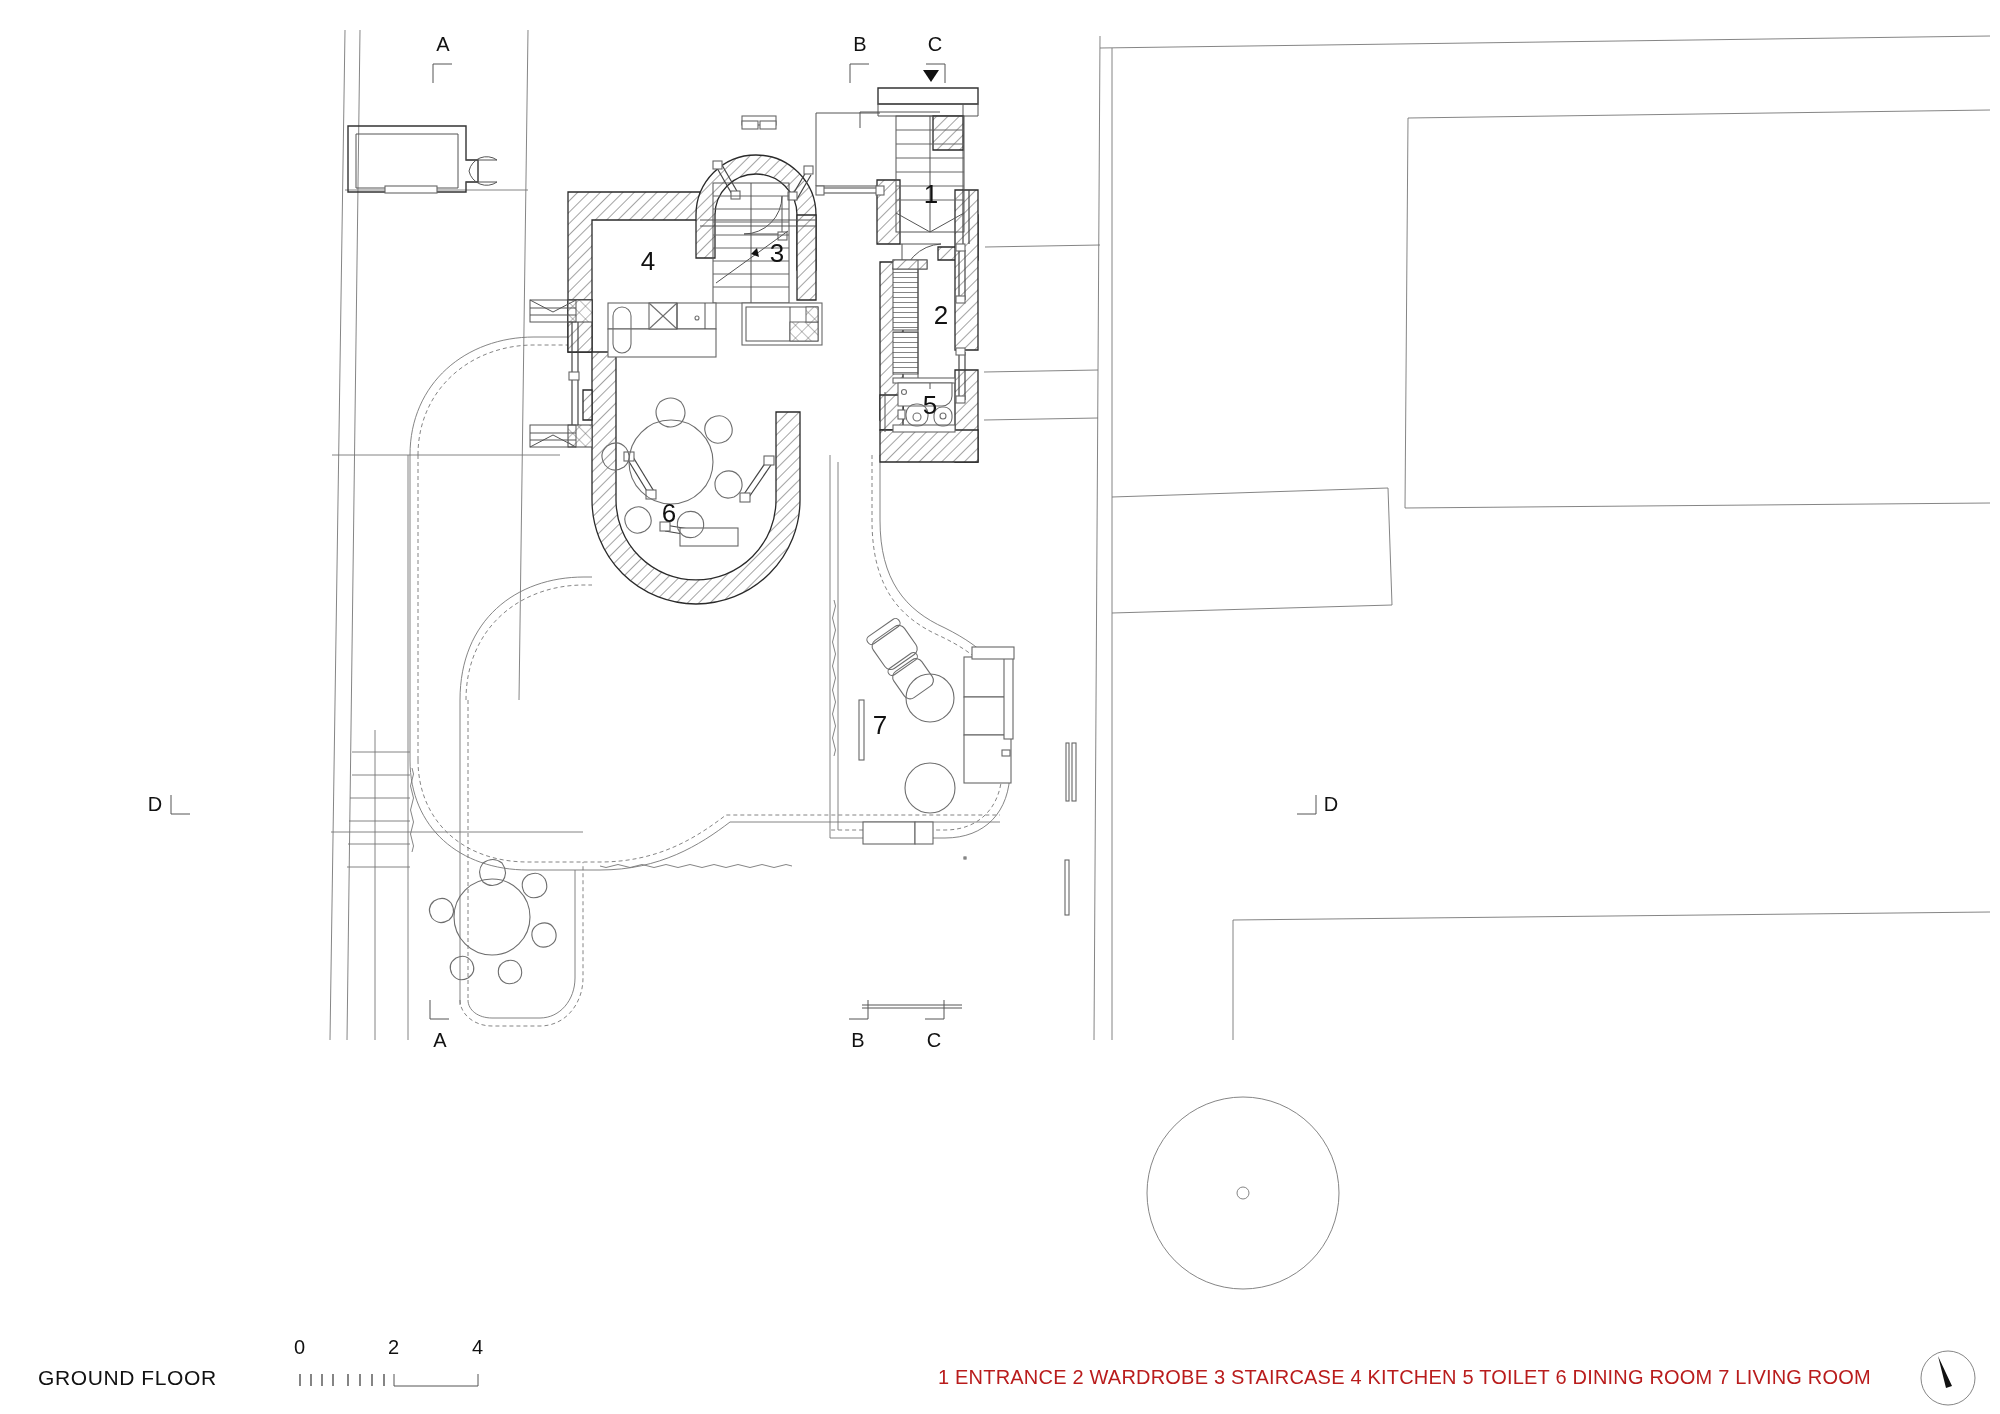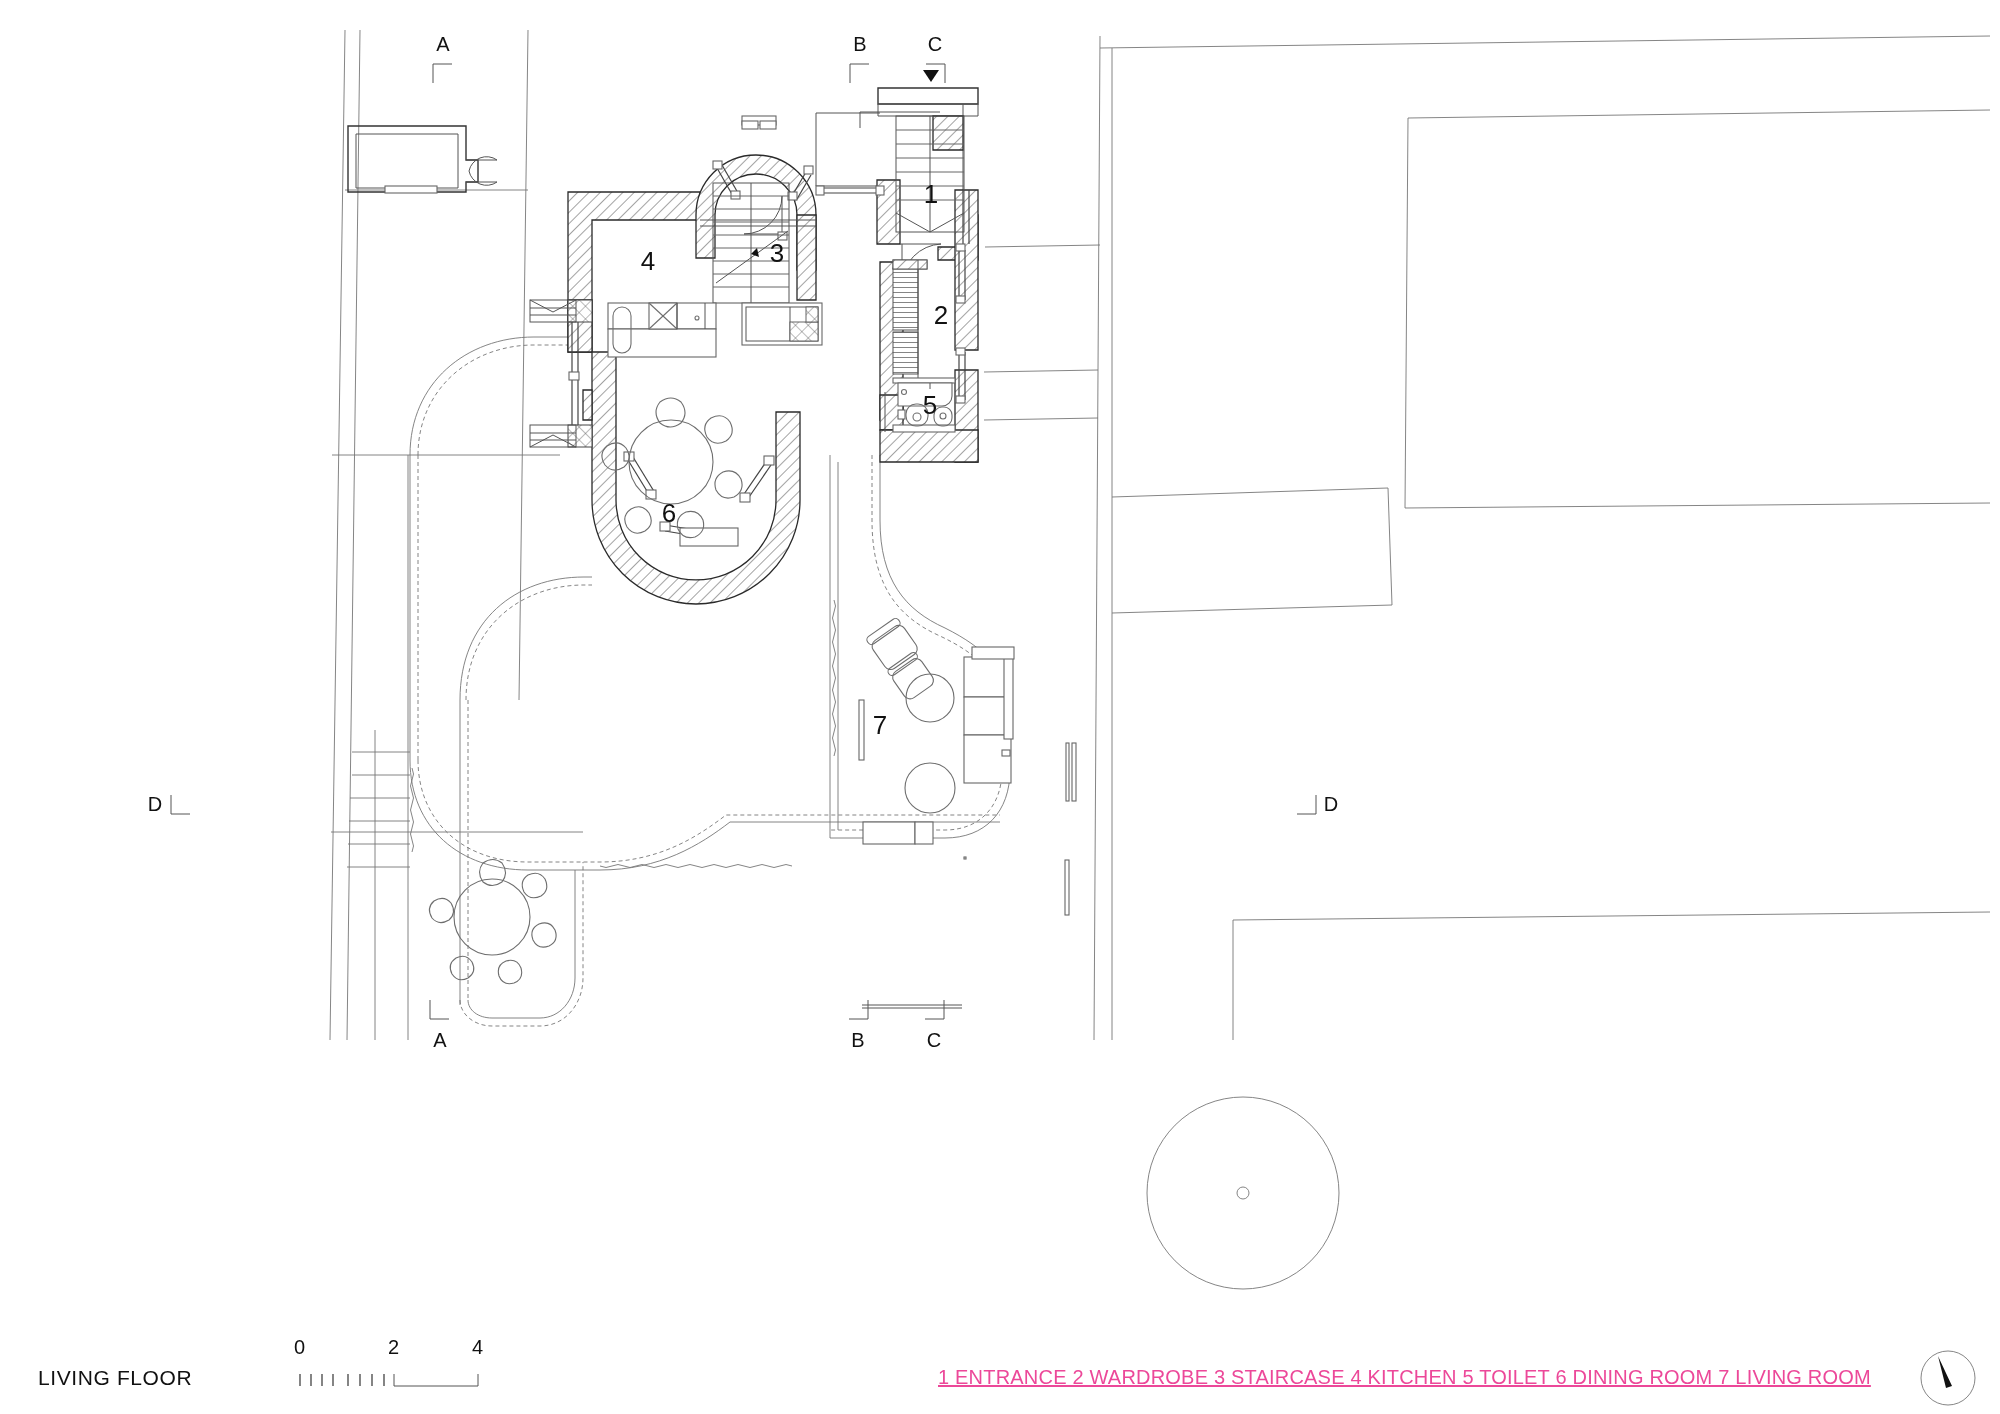--- a/index.html
+++ b/index.html
@@ -34,21 +34,21 @@
     font-size:20px;fill:#111;text-anchor:middle;dominant-baseline:middle;
   }
   .titletxt{
     position:absolute;
     font-size:21px;letter-spacing:0.6px;color:#111;white-space:nowrap;
   }
   .scalenum{
     position:absolute;font-size:20px;color:#111;
   }
   .legendtxt{
-    position:absolute;font-size:20px;color:#ec4899;white-space:nowrap;letter-spacing:0.2px;text-decoration:underline;
+    position:absolute;font-size:20px;color:#b91c1c;white-space:nowrap;letter-spacing:0.2px;
   }
 </style>
 </head>
 <body>
 
 <div id="sheet">
 
 <svg id="plan" viewBox="0 0 2000 1414" xmlns="http://www.w3.org/2000/svg">
 
   <defs>
@@ -501,21 +501,21 @@
     <path class="thin" d="M394 1374 L394 1386 L478 1386 L478 1374"></path>
   </g>
 
   <g>
     <circle class="vthin" cx="1948" cy="1378" r="27"></circle>
     <path d="M1938 1356 L1952 1386 L1946 1388 Z" fill="#111"></path>
   </g>
 
 </svg>
 
-<div class="titletxt" style="left:38px; top:1366px;">LIVING  FLOOR</div>
+<div class="titletxt" style="left:38px; top:1366px;">GROUND  FLOOR</div>
 
 <div class="scalenum" style="left:294px; top:1336px;">0</div>
 <div class="scalenum" style="left:388px; top:1336px;">2</div>
 <div class="scalenum" style="left:472px; top:1336px;">4</div>
 
 <div class="legendtxt" style="left:938px; top:1366px;">1  ENTRANCE  2  WARDROBE 3  STAIRCASE  4  KITCHEN  5  TOILET  6  DINING ROOM   7  LIVING ROOM</div>
 
 </div>
 
 </body></html>

